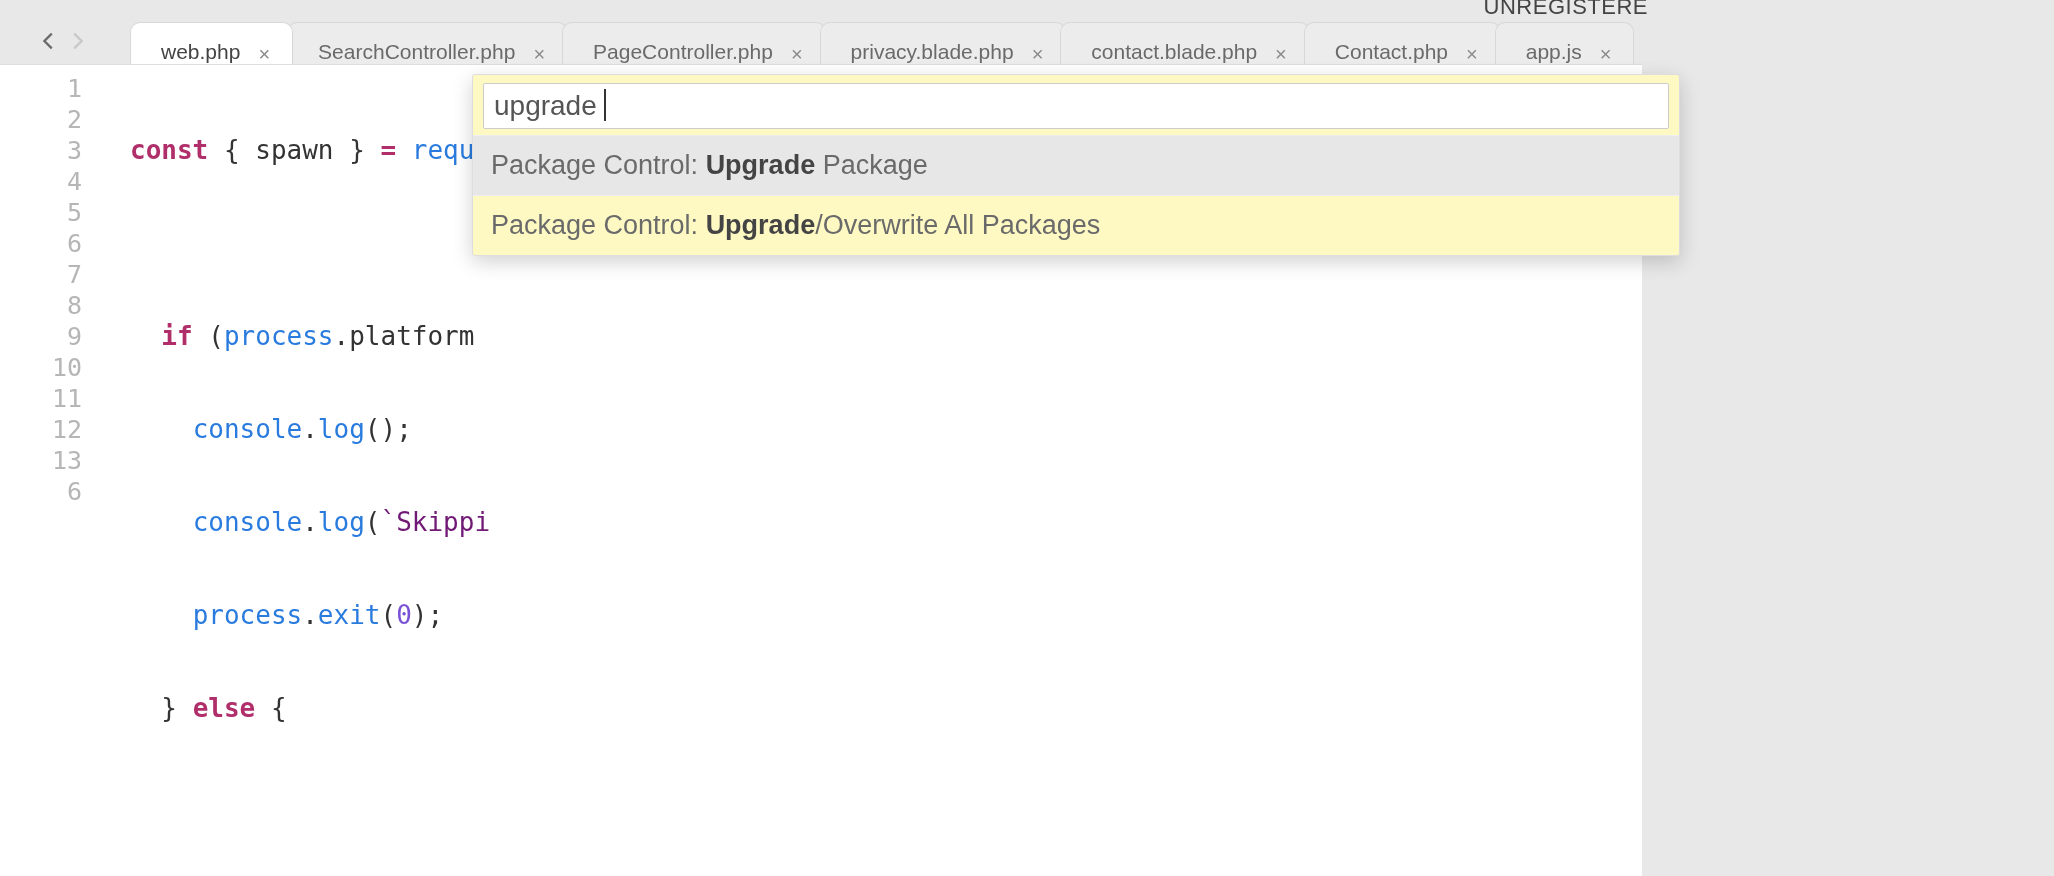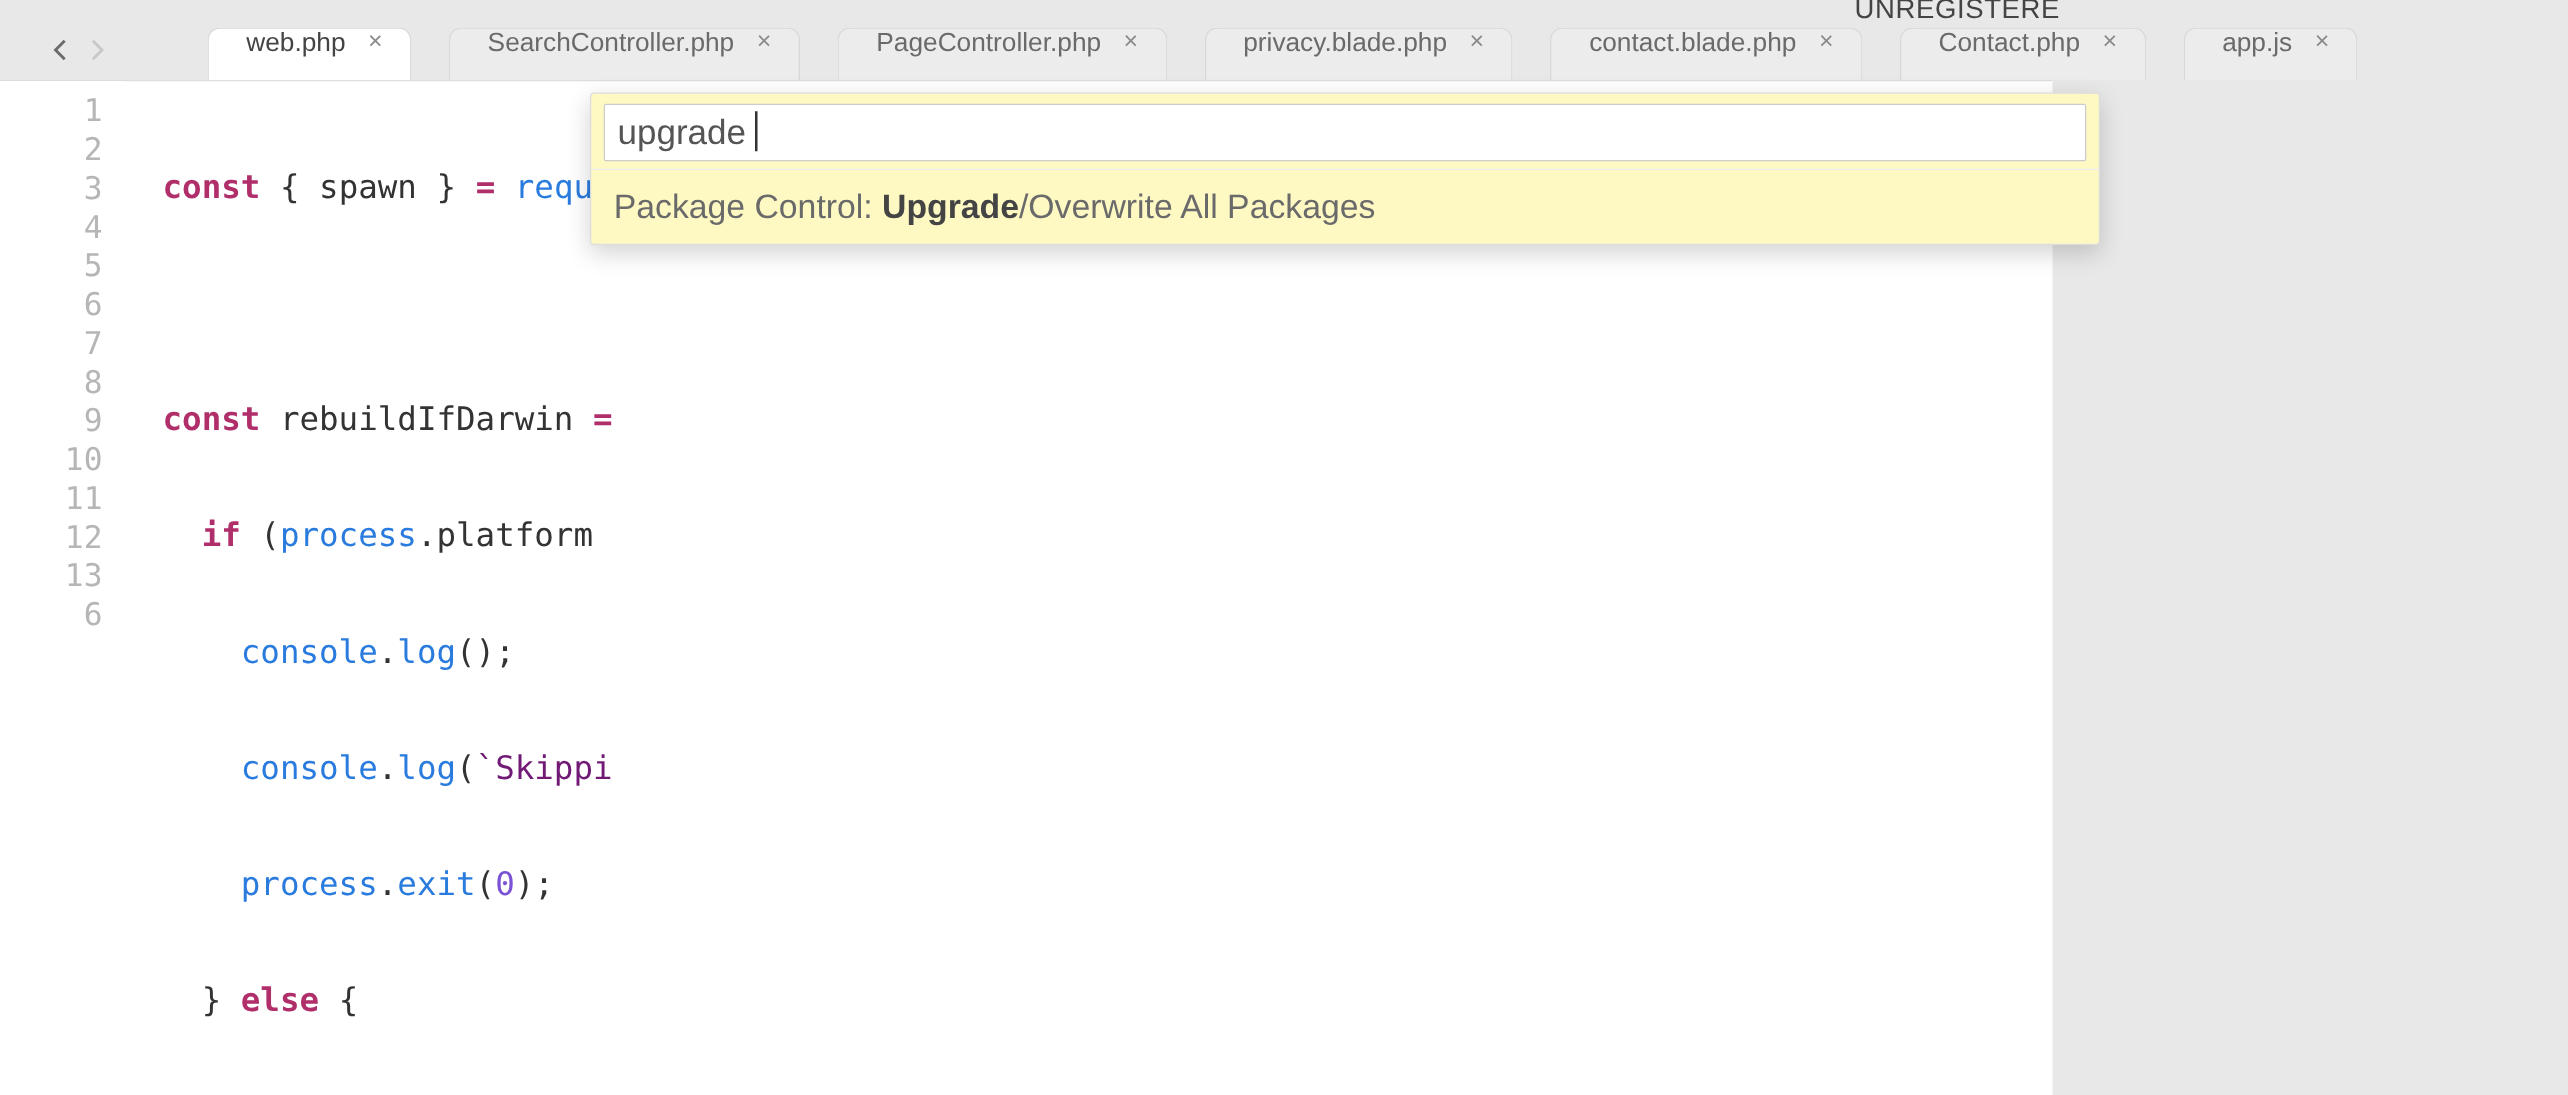--- a/index.html
+++ b/index.html
@@ -13,31 +13,30 @@
 
   
   .tabbar { display: flex; align-items: flex-end; height: 46px; padding-left: 38px; position: relative; }
   .navarrows { position: absolute; left: 38px; bottom: 8px; display: flex; gap: 6px; }
   .navarrows svg { width: 22px; height: 22px; }
   .tabs { display: flex; align-items: flex-end; margin-left: 92px; gap: 0; }
   .tab {
     background: #ececec;
     color: #6a6a6a;
     height: 42px;
-    display: flex; align-items: flex-start;
+    display: flex; align-items: flex-end;
     padding: 0 22px 0 30px;
     font-size: 21px;
     border-top-left-radius: 10px;
     border-top-right-radius: 10px;
     position: relative;
     margin-right: -6px;
     cursor: default;
     border: 1px solid #d8d8d8;
     border-bottom: none;
-    margin-left: 36px;
   }
   .tab.active {
     background: #ffffff;
     color: #444;
     z-index: 2;
   }
   .tab .close {
     margin-left: 18px;
     font-size: 20px;
     color: #8a8a8a;
@@ -203,21 +202,20 @@
       <div>10</div>
       <div>11</div>
       <div>12</div>
       <div>13</div>
       <div>6</div>
     </div>
 
     <div class="code">
       <div class="line"><span class="kw">const</span><span> { </span><span>spawn</span><span> } </span><span class="op">=</span><span> </span><span class="call">requi</span></div>
       <div class="line"></div>
-      <div class="line"><span class="kw">const</span><span> </span><span>rebuildIfDarwin</span><span> </span><span class="op">=</span></div>
       <div class="line"><span>  </span><span class="kw">if</span><span> </span><span>(</span><span class="obj">process</span><span>.</span><span>platform</span></div>
       <div class="line"><span>    </span><span class="obj">console</span><span>.</span><span class="call">log</span><span>();</span></div>
       <div class="line"><span>    </span><span class="obj">console</span><span>.</span><span class="call">log</span><span>(</span><span class="str">`Skippi</span></div>
       <div class="line"><span>    </span><span class="obj">process</span><span>.</span><span class="call">exit</span><span>(</span><span class="num">0</span><span>);</span></div>
       <div class="line"><span>  </span><span>} </span><span class="kw">else</span><span> {</span></div>
       
       
       
       
       
@@ -242,19 +240,22 @@
   </div>
 
   <div class="palette">
     <div class="palette-input-wrap">
       <div style="position:relative;">
         <input class="palette-input" value="upgrade" style="">
         <span style="position:absolute; left:121px; top:6px; width:2px; height:32px; background:#333;"></span>
       </div>
     </div>
     <div class="palette-list">
+      <div class="palette-item selected">
+        <span>Package Control: </span><span class="hl">Upgrade</span><span> Package</span>
+      </div>
       <div class="palette-item">
         <span>Package Control: </span><span class="hl">Upgrade</span><span>/Overwrite All Packages</span>
       </div>
     </div>
   </div>
 
 </div>
 
 </body></html>

